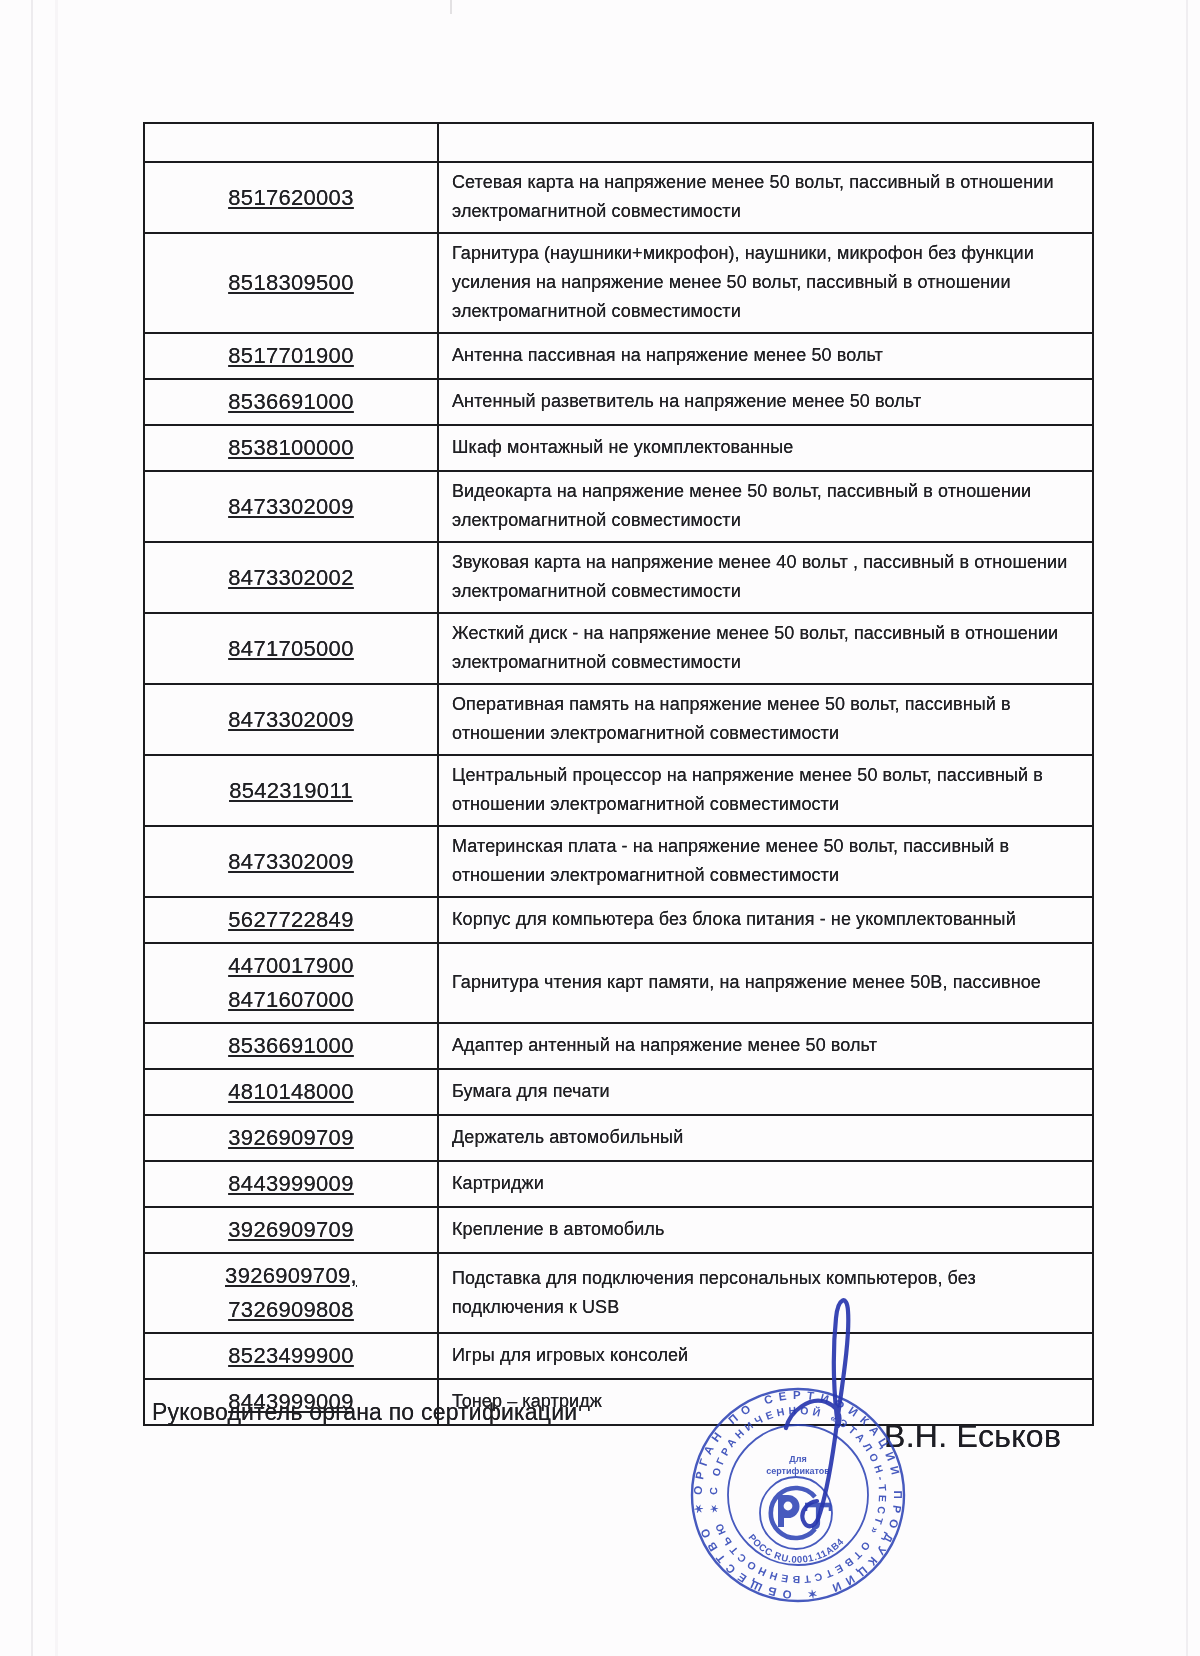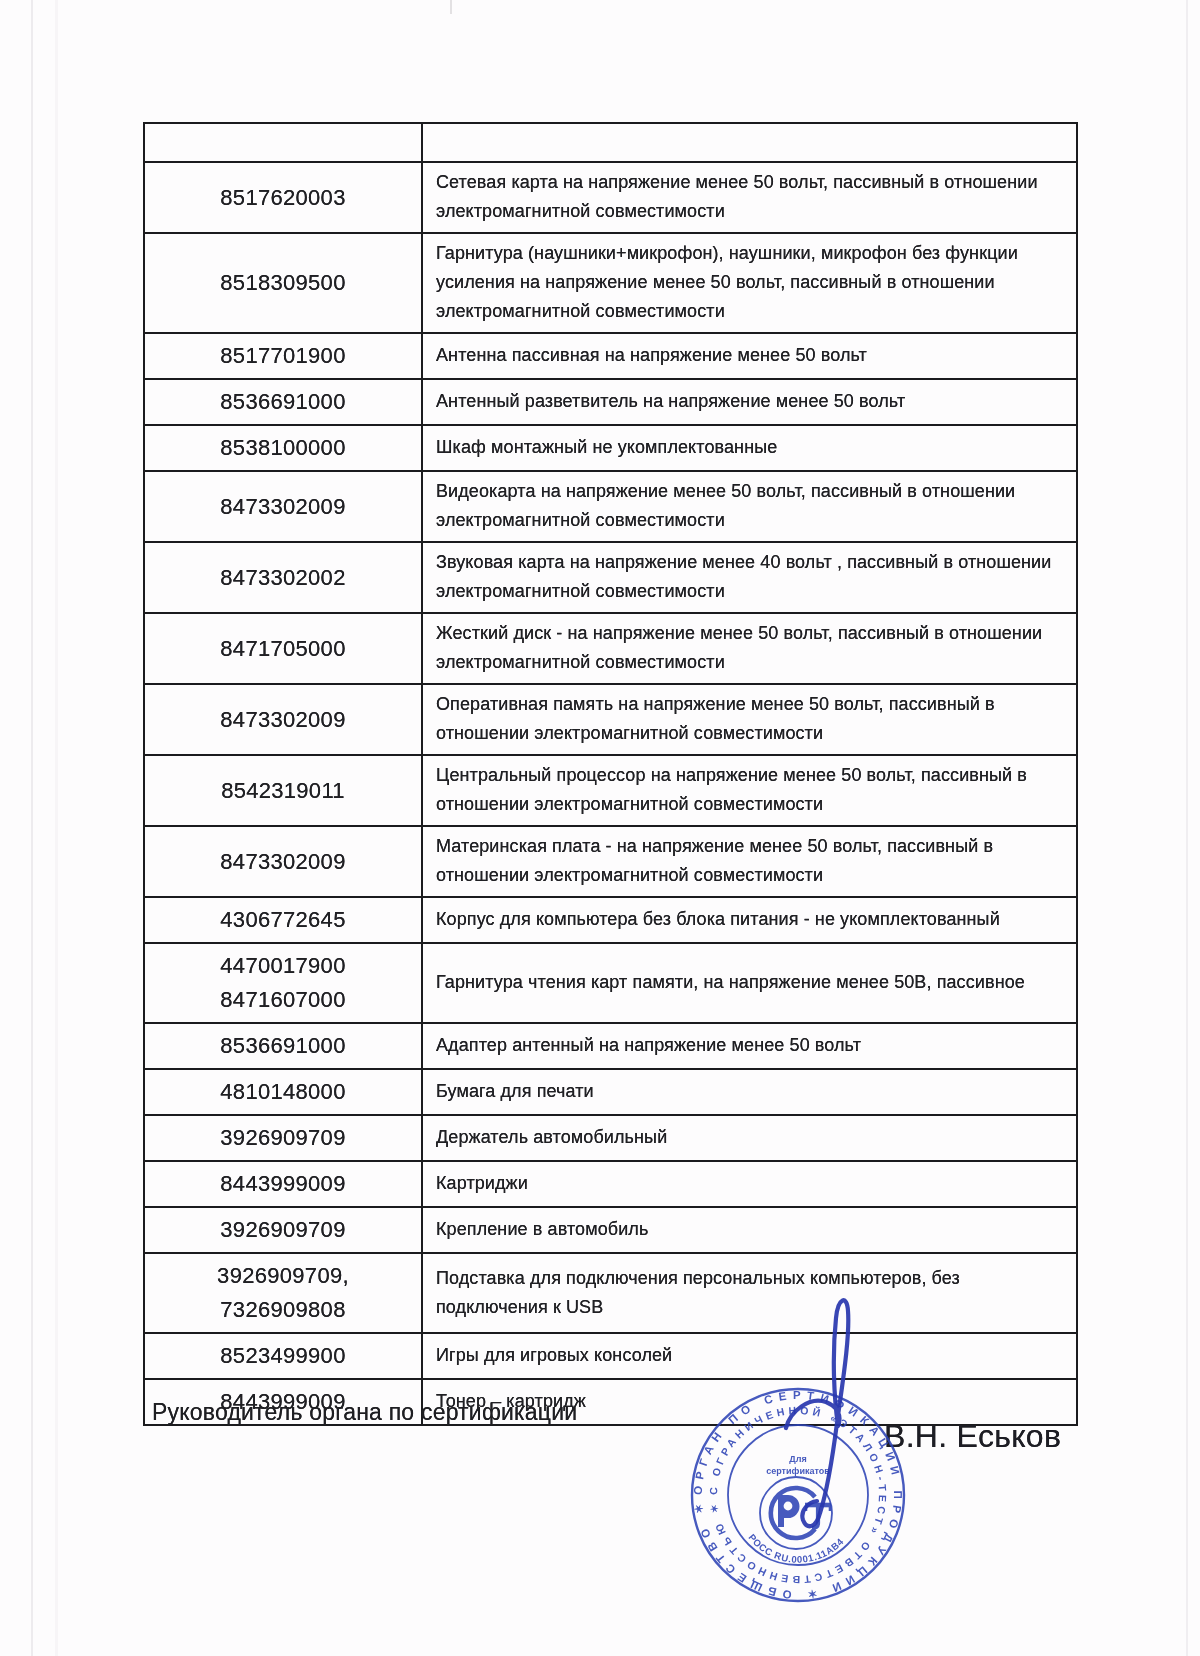--- a/index.html
+++ b/index.html
@@ -26,23 +26,24 @@
   }
   table.product-table td{
     border:2px solid #1b1b1e;
     vertical-align:middle;
   }
   td.code{
     width:260px;
     text-align:center;
     font-size:22px;
     line-height:28px;
-    padding:5px 8px;
+    padding:5px 16px;
     letter-spacing:.3px;
     text-shadow:0 0 .5px #2a2a2e;
+    text-decoration:underline;
   }
   td.code div{padding:3px 0;}
   td.desc{
     width:627px;
     font-size:18px;
     line-height:29px;
     padding:5px 13px 6px 13px;
     letter-spacing:.1px;
     text-shadow:0 0 .5px #2a2a2e;
   }
@@ -145,21 +146,21 @@
           <td class="desc">Центральный процессор на напряжение менее 50 вольт, пассивный в отношении электромагнитной совместимости</td>
         </tr>
         <tr>
           <td class="code">
             <div>8473302009</div>
           </td>
           <td class="desc">Материнская плата - на напряжение менее 50 вольт, пассивный в отношении электромагнитной совместимости</td>
         </tr>
         <tr>
           <td class="code">
-            <div>4306772645</div>
+            <div>5627722849</div>
           </td>
           <td class="desc">Корпус для компьютера без блока питания - не укомплектованный</td>
         </tr>
         <tr>
           <td class="code">
             <div>4470017900</div>
             <div>8471607000</div>
           </td>
           <td class="desc">Гарнитура чтения карт памяти, на напряжение менее 50В, пассивное</td>
         </tr>

